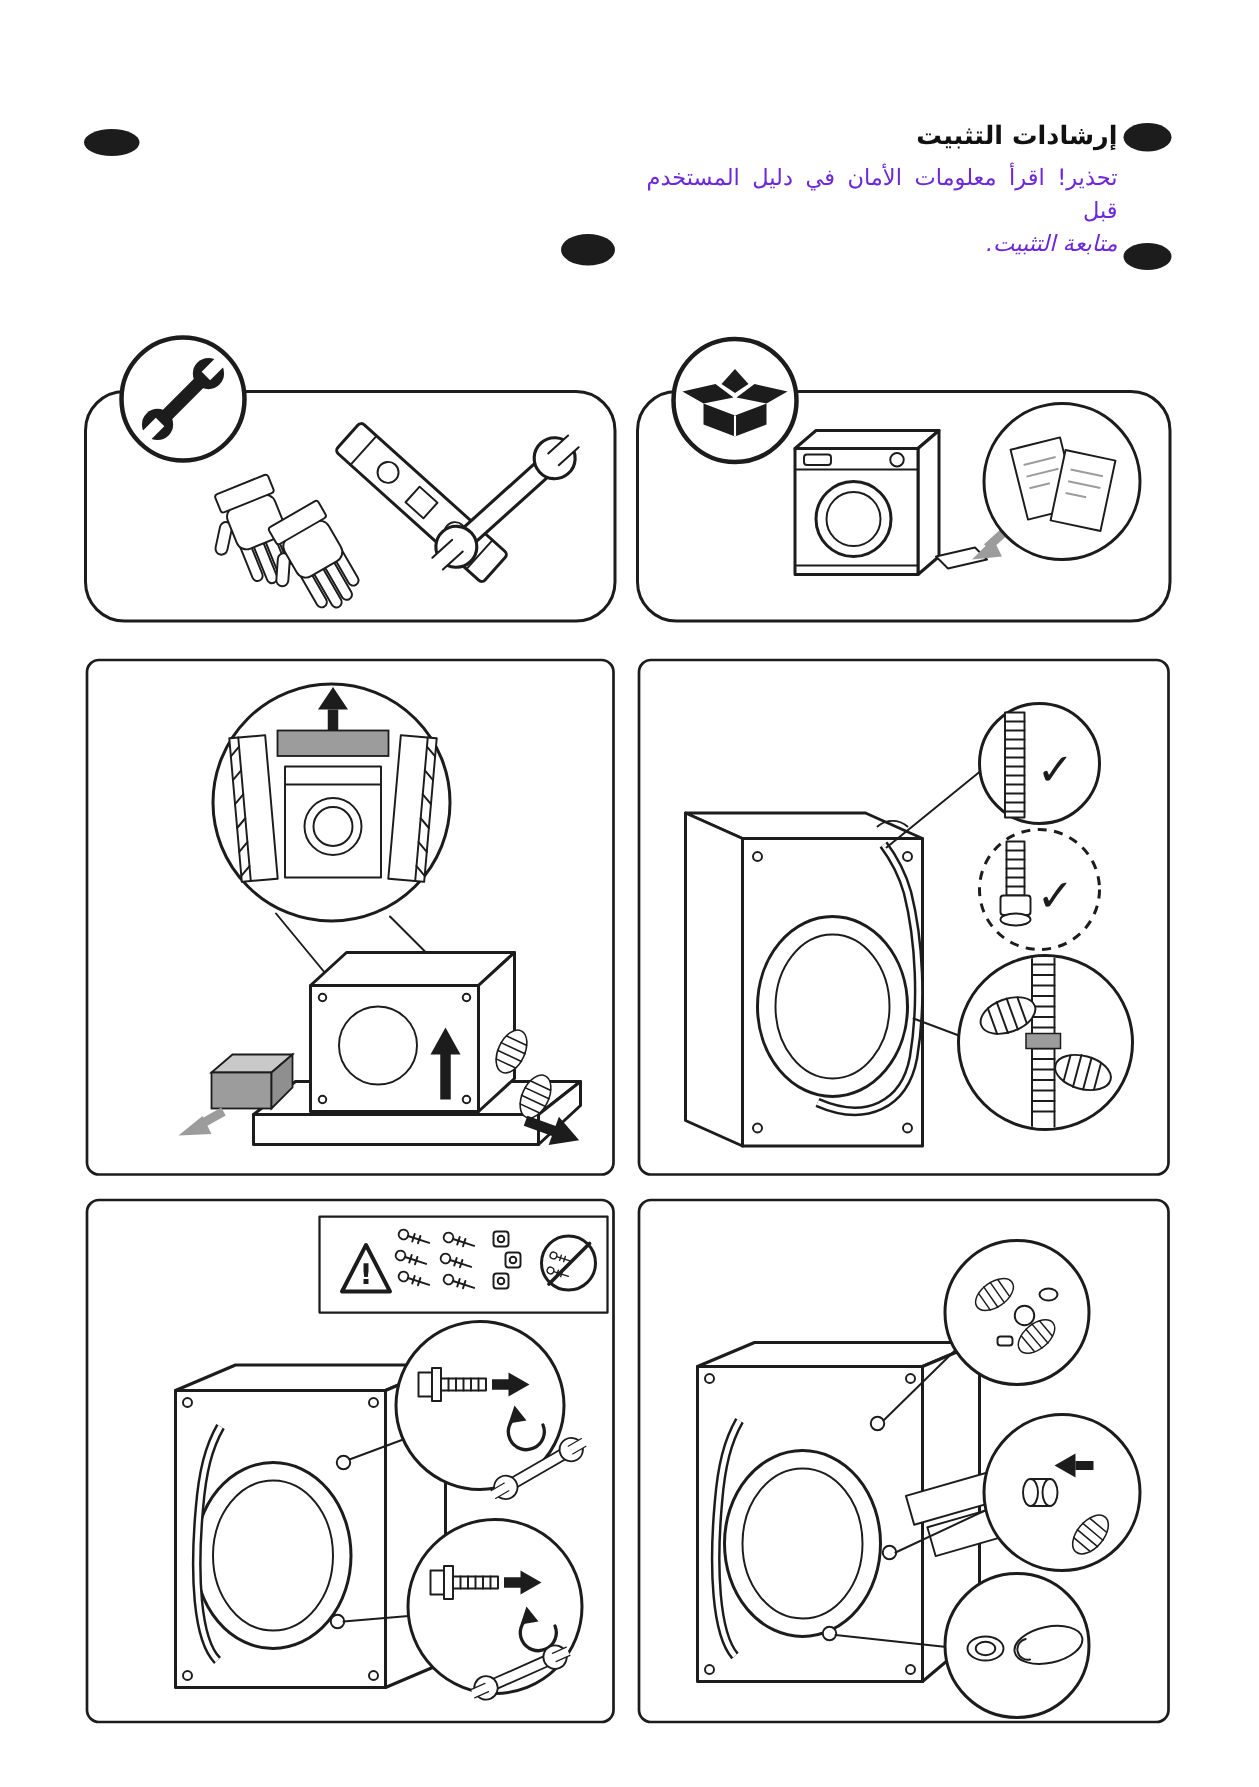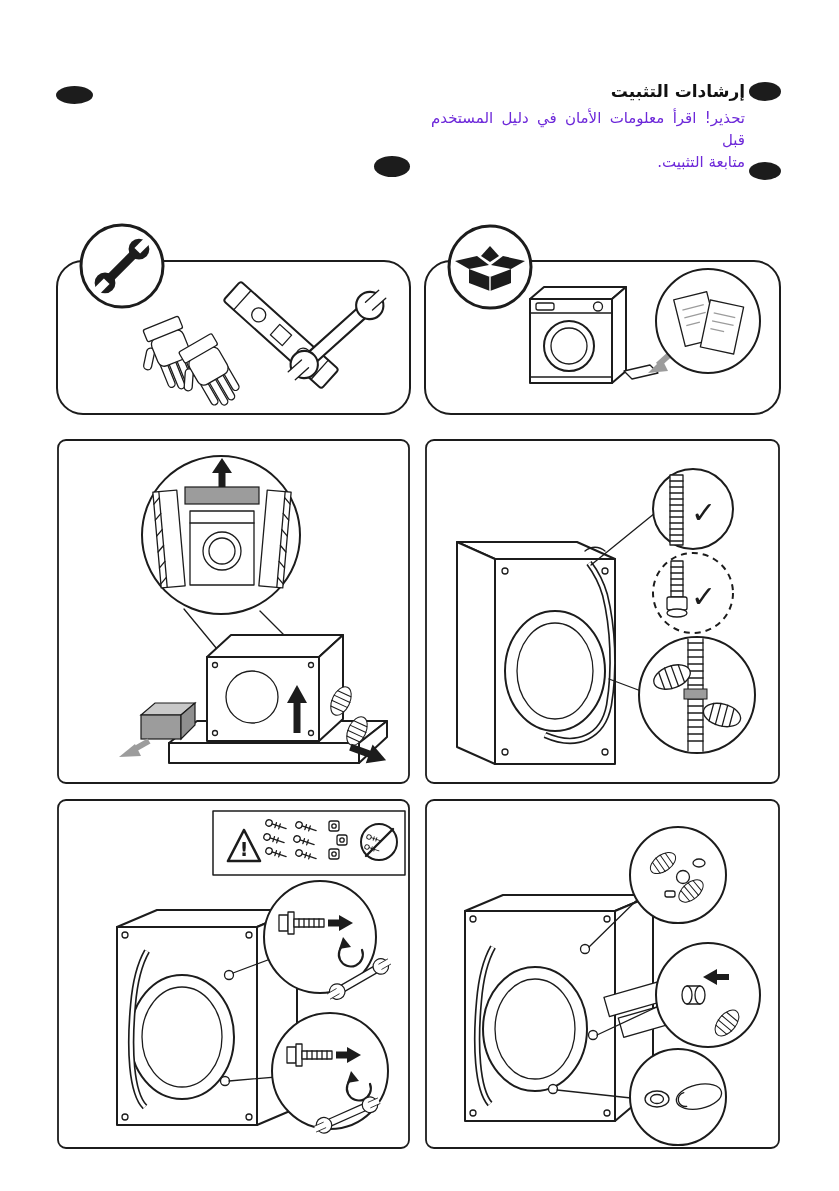--- a/index.html
+++ b/index.html
@@ -6,21 +6,21 @@
     --ink:#1c1c1c; --gray:#9c9c9c; --gray_light:#c9c9c9; --gray_dark:#8f8f8f; --paper:#ffffff;
   }
   *{margin:0;padding:0;box-sizing:border-box;}
   body{background:#ffffff;font-family:"DejaVu Sans","Liberation Sans",sans-serif;}
   .page{position:relative;width:839px;height:1191px;background:var(--paper);overflow:hidden;margin-top:29px;}
   .oval{position:absolute;background:var(--ink);border-radius:50%;}
   .rtl{direction:rtl;unicode-bidi:isolate;}
   .title{position:absolute;font-weight:bold;font-size:17px;color:#111;white-space:nowrap;}
   .warn{position:absolute;font-size:15px;color:#6d28d9;line-height:22px;}
   .jline{text-align:justify;text-align-last:justify;text-justify:inter-word;}
-  .rline{text-align:right;}
+  .rline{text-align:right;font-style:italic;}
   svg.panel{position:absolute;overflow:visible;}
   .s{stroke:var(--ink);fill:none;stroke-width:2;stroke-linecap:round;stroke-linejoin:round;}
   .sw{stroke:var(--ink);fill:#fff;stroke-width:2;stroke-linejoin:round;}
   .thin{stroke-width:1.3;}
   .f{fill:var(--ink);stroke:none;}
   .g{fill:var(--gray);stroke:none;}
   .a{stroke:var(--ink);stroke-width:7;fill:none;}
   .grayline{stroke:var(--gray);stroke-width:6;fill:none;}
   .check{font-size:30px;font-weight:bold;fill:var(--ink);font-family:"DejaVu Sans",sans-serif;}
   .excl{font-size:19px;font-weight:bold;fill:var(--ink);text-anchor:middle;font-family:"DejaVu Sans",sans-serif;}

